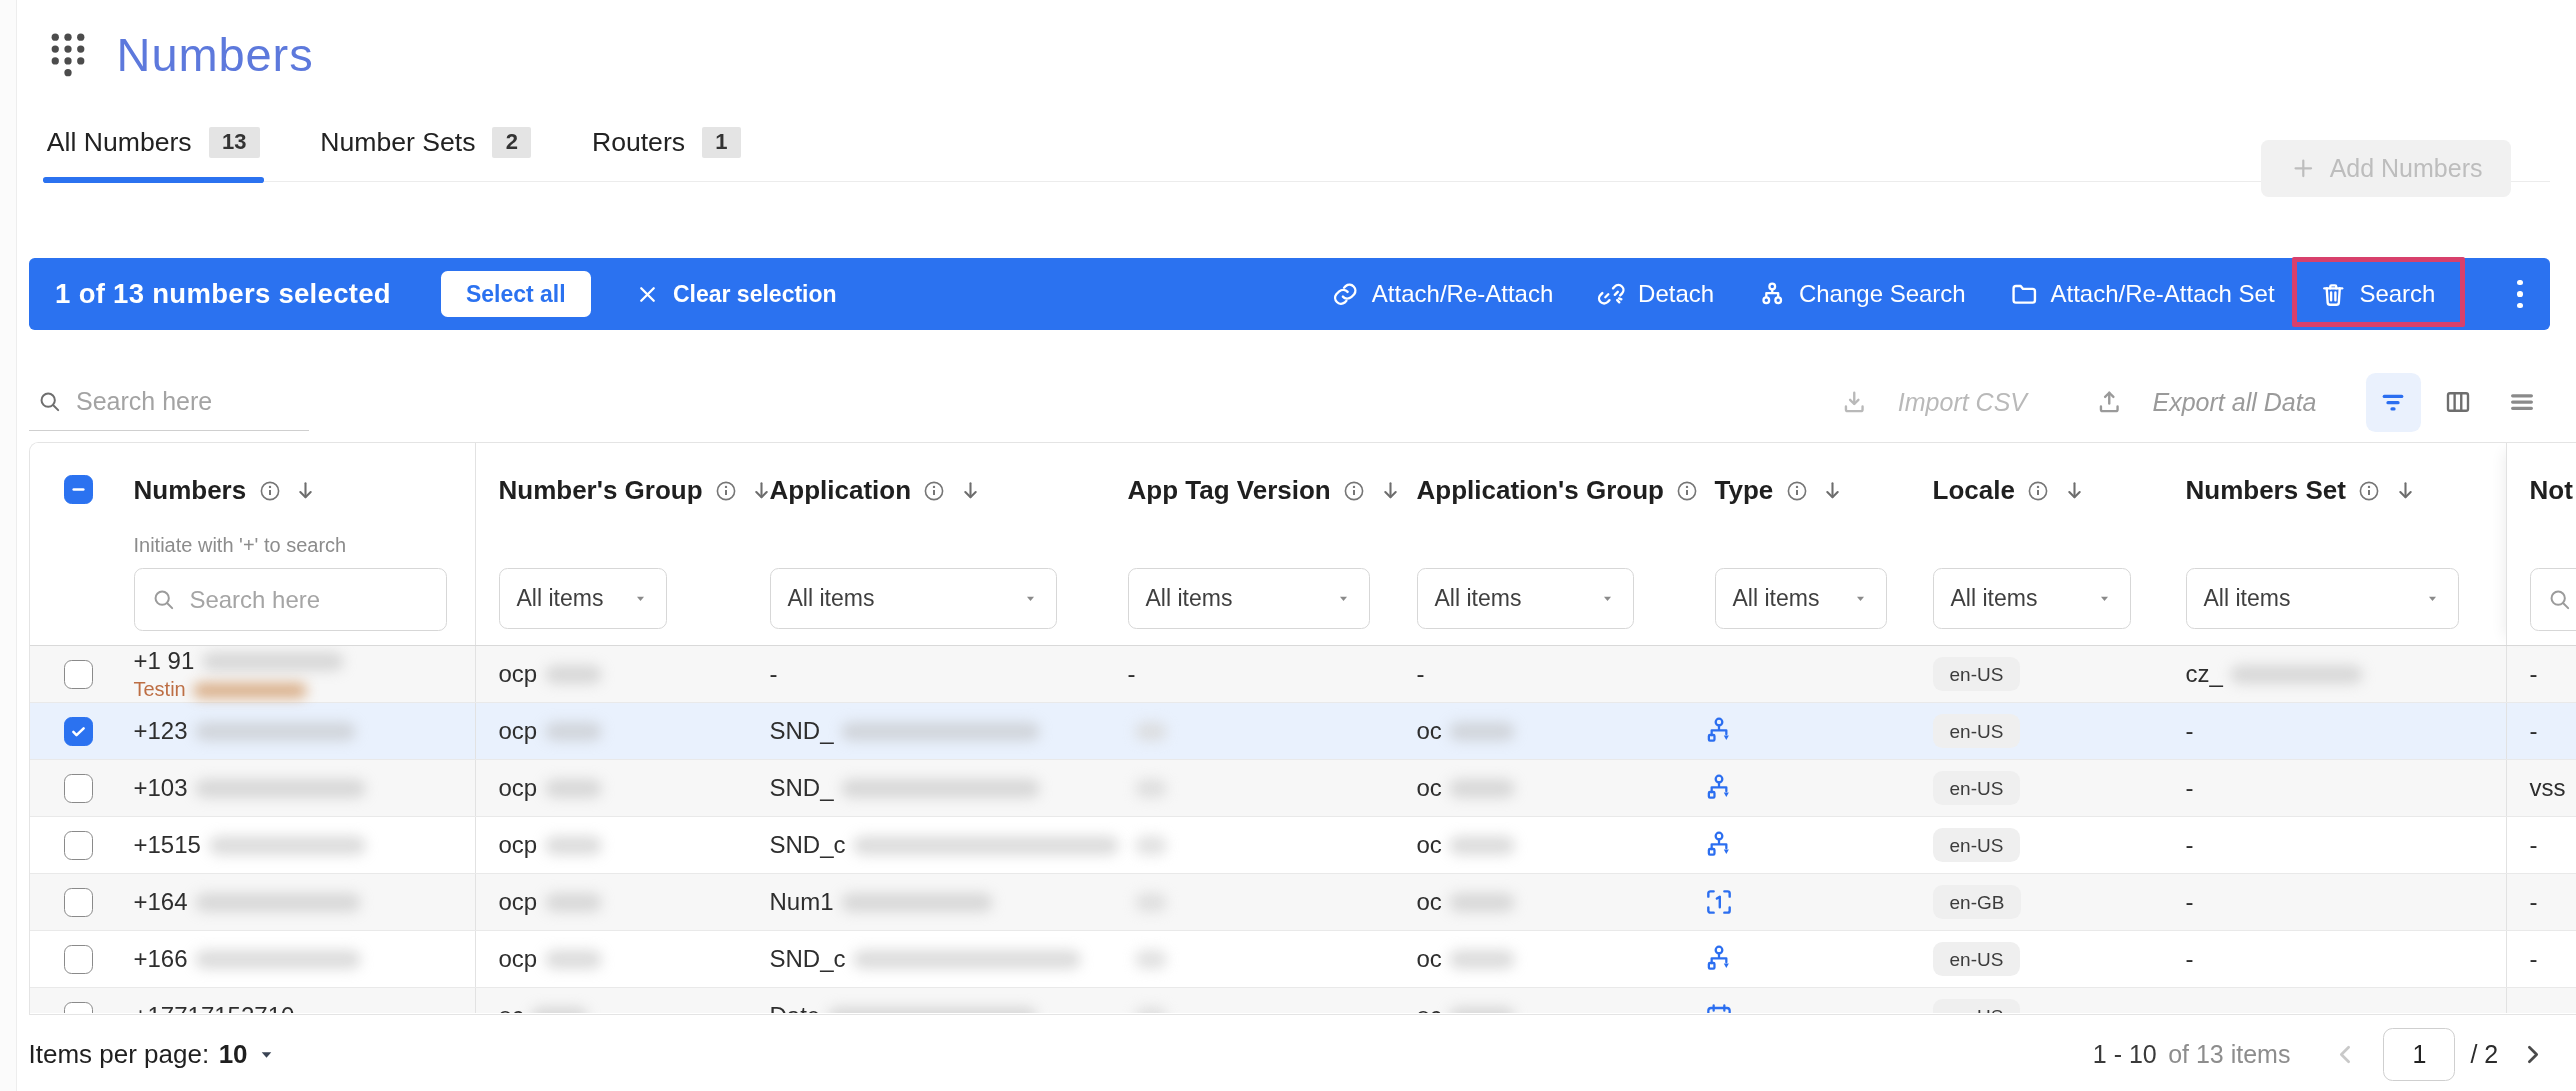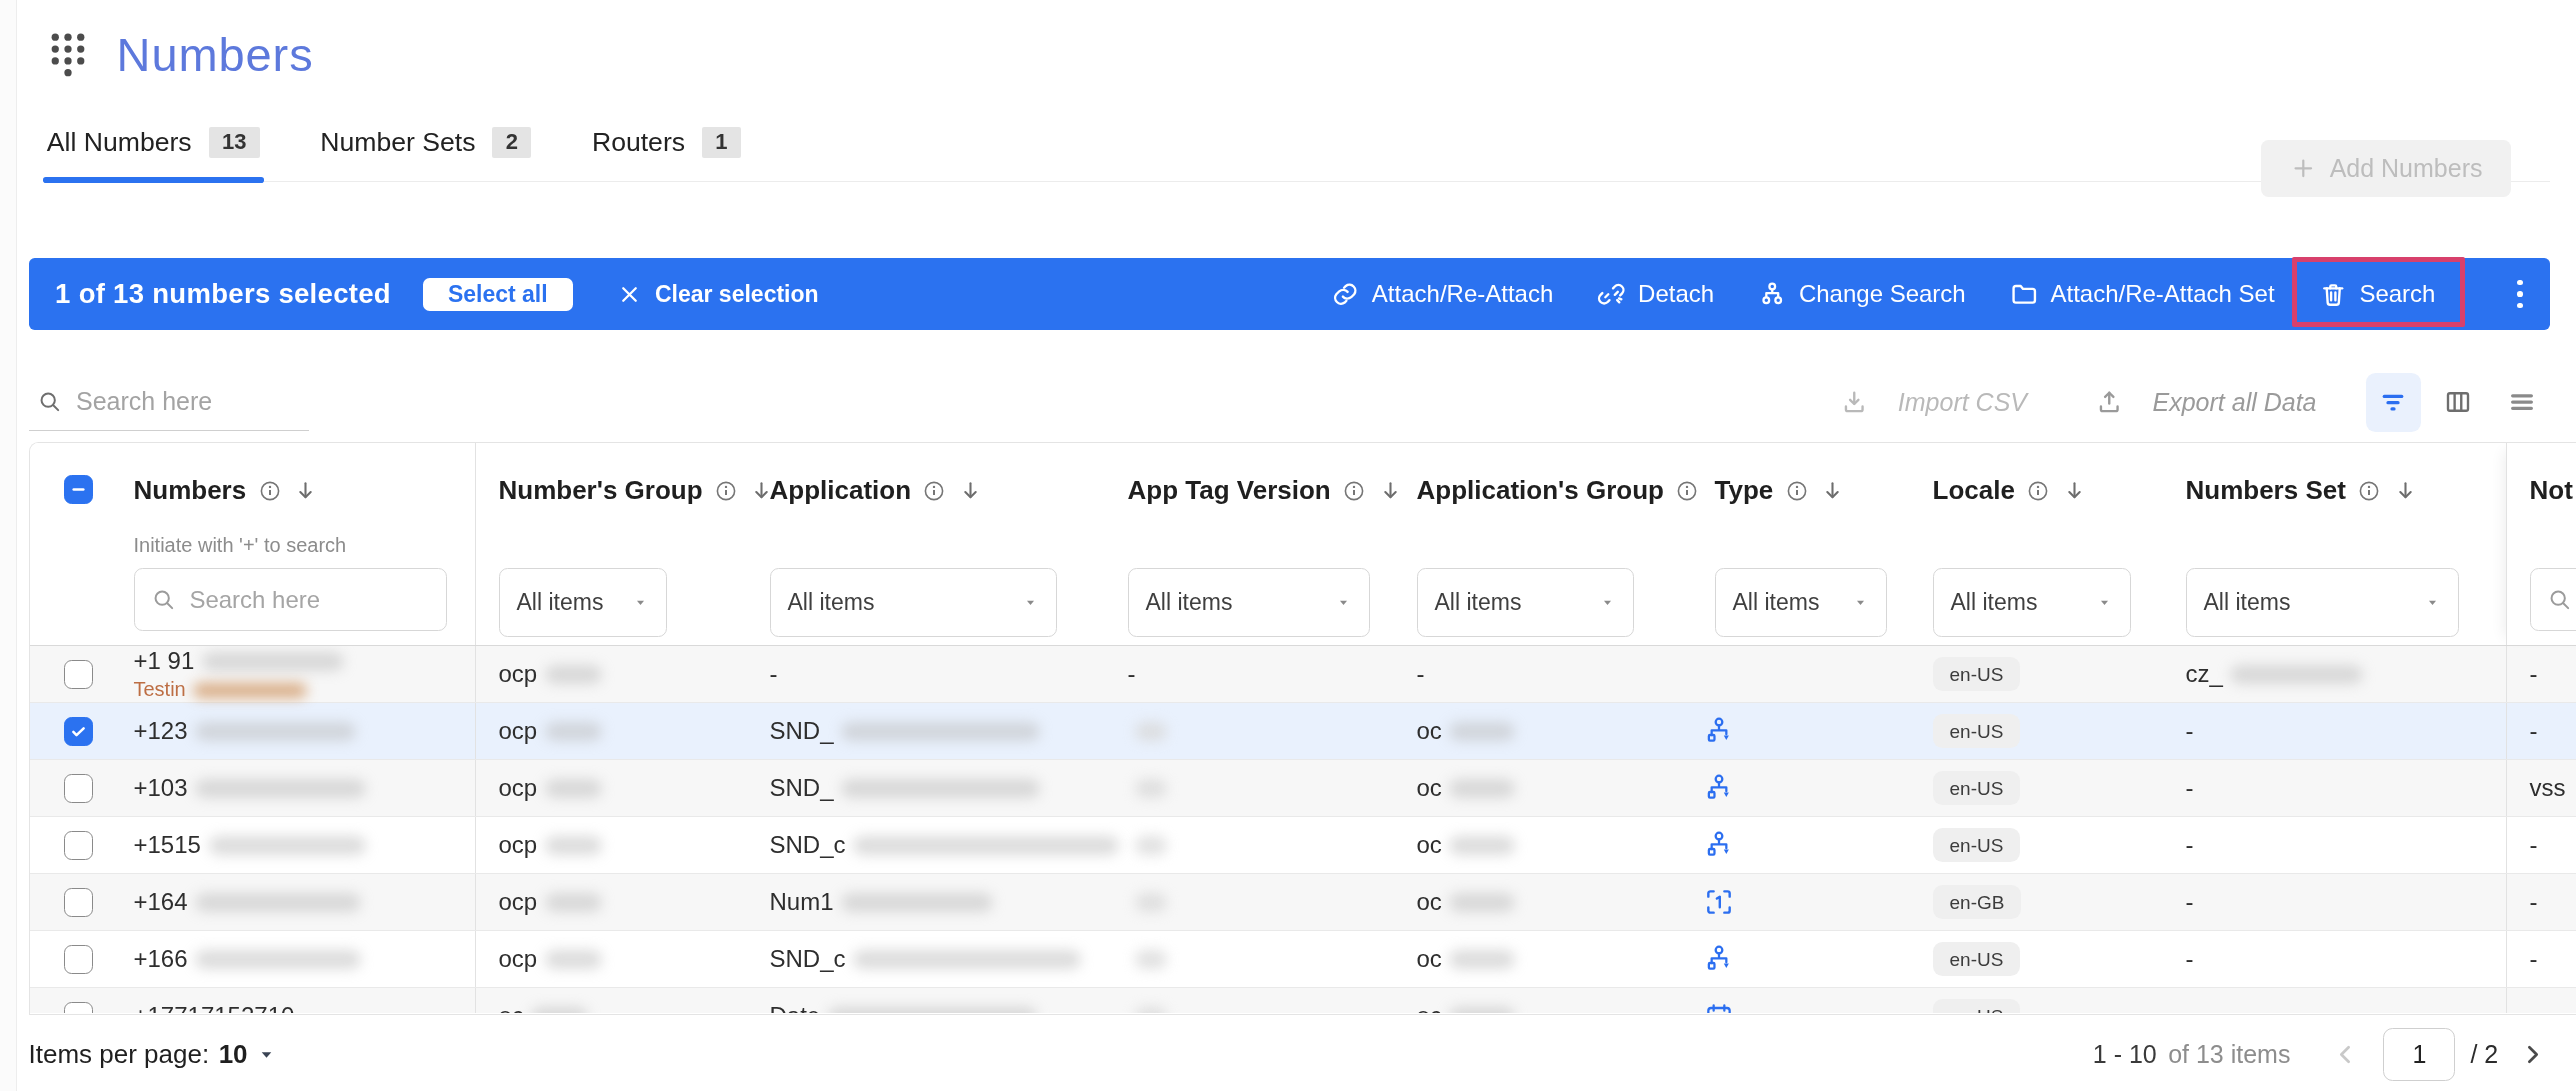--- a/index.html
+++ b/index.html
@@ -29,22 +29,22 @@
   .add-btn { position:absolute; right:65px; top:140px; height:57px; padding:0 28.5px;
     background:#f1f1f1; border:none; border-radius:7.6px; display:flex; align-items:center; gap:13.3px;
     color:#bdbdbd; font-size:25px; font-weight:500; }
 
   .desc { position:absolute; left:46px; top:207px; font-size:22px; color:#1d1d1d; }
 
   
   .sel-bar { position:absolute; left:28.5px; top:258px; width:2521px; height:72px;
     background:#2b72f0; border-radius:5.7px; display:flex; align-items:center; color:#fff; padding:0 21px 0 26.6px; }
   .sel-text { font-size:27.5px; font-weight:600; letter-spacing:0.3px; }
-  .select-all-btn { margin-left:32px; background:#fff; color:#2b72f0; border:none; border-radius:6.6px;
-    height:33px; padding:0 25px; font-size:23px; font-weight:700; cursor:pointer; }
+  .select-all-btn { margin-left:50px; background:#fff; color:#2b72f0; border:none; border-radius:6.6px;
+    height:46px; padding:0 25px; font-size:23px; font-weight:700; cursor:pointer; }
   .clear-sel { margin-left:44px; display:flex; align-items:center; gap:13.3px; font-size:23px; font-weight:600; cursor:pointer; }
   .sel-actions { margin-left:auto; display:flex; align-items:center; gap:44px; }
   .sel-action { display:flex; align-items:center; gap:12.3px; font-size:24px; font-weight:500; cursor:pointer; white-space:nowrap; }
   .action-delete { position:relative; }
   .hl-box { position:absolute; left:-26.6px; right:-30px; top:-23px; bottom:-19px;
     border:5.7px solid #d8406c; border-radius:1.9px; pointer-events:none; }
   .kebab { margin-left:32px; display:flex; flex-direction:column; gap:5.7px; padding:5.7px; cursor:pointer; }
   .kebab i { width:5.7px; height:5.7px; border-radius:50%; background:#fff; }
 
   
@@ -73,21 +73,21 @@
   .th-label { font-size:26px; font-weight:600; color:#1f1f1f; white-space:nowrap; }
   .th-hint { position:absolute; top:91px; left:23px; font-size:20px; color:#8c8c8c; white-space:nowrap; }
   .th-filter { position:absolute; top:125px; left:23px; }
   .col-numbers { border-right:0.9px solid #e2e2e2; }
   .col-notes { border-left:0.9px solid #e2e2e2; box-shadow:-9.5px 0 13.3px -7.6px rgba(0,0,0,.07); }
 
   .search-box { height:63px; border:0.9px solid #d7d7d7; border-radius:8.5px; background:#fff;
     display:flex; align-items:center; gap:13.3px; padding:0 15px; color:#8f8f8f; }
   .search-box input { border:none; outline:none; font-size:24px; color:#333; width:100%; font-family:inherit; }
   .search-box input::placeholder { color:#a5a5a5; }
-  .select { height:69px; border:0.9px solid #d7d7d7; border-radius:8.5px; background:#fff;
+  .select { height:61px; border:0.9px solid #d7d7d7; border-radius:8.5px; background:#fff;
     display:flex; align-items:center; justify-content:space-between; padding:0 17px; cursor:pointer; }
   .select .sel-val { font-size:23px; color:#3f3f3f; }
 
   .tbody { height:367px; overflow:hidden; }
   .row { height:57px; align-items:center; border-bottom:0.9px solid #e9e9e9; font-size:24px; color:#2e2e2e; background:#fff; }
   .row.zebra { background:#f7f7f7; }
   .row.selected { background:#e9f1fd; }
   .cell { padding-left:23px; white-space:nowrap; overflow:visible; }
   .cell-cb { padding-left:34px; }
   .cell-numbers { border-right:0.9px solid #e2e2e2; align-self:stretch; display:flex; flex-direction:column; justify-content:center; }

